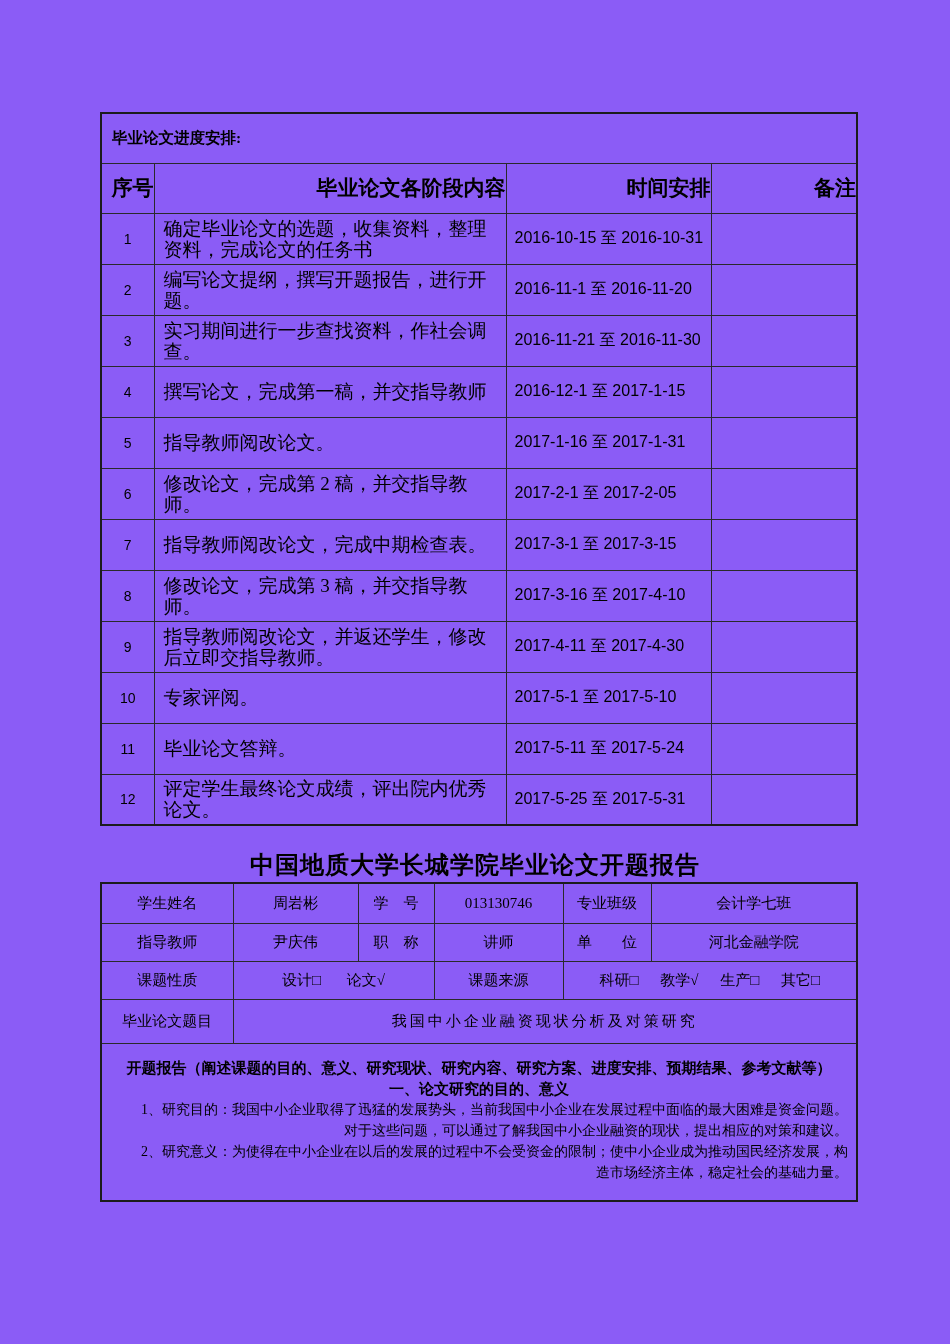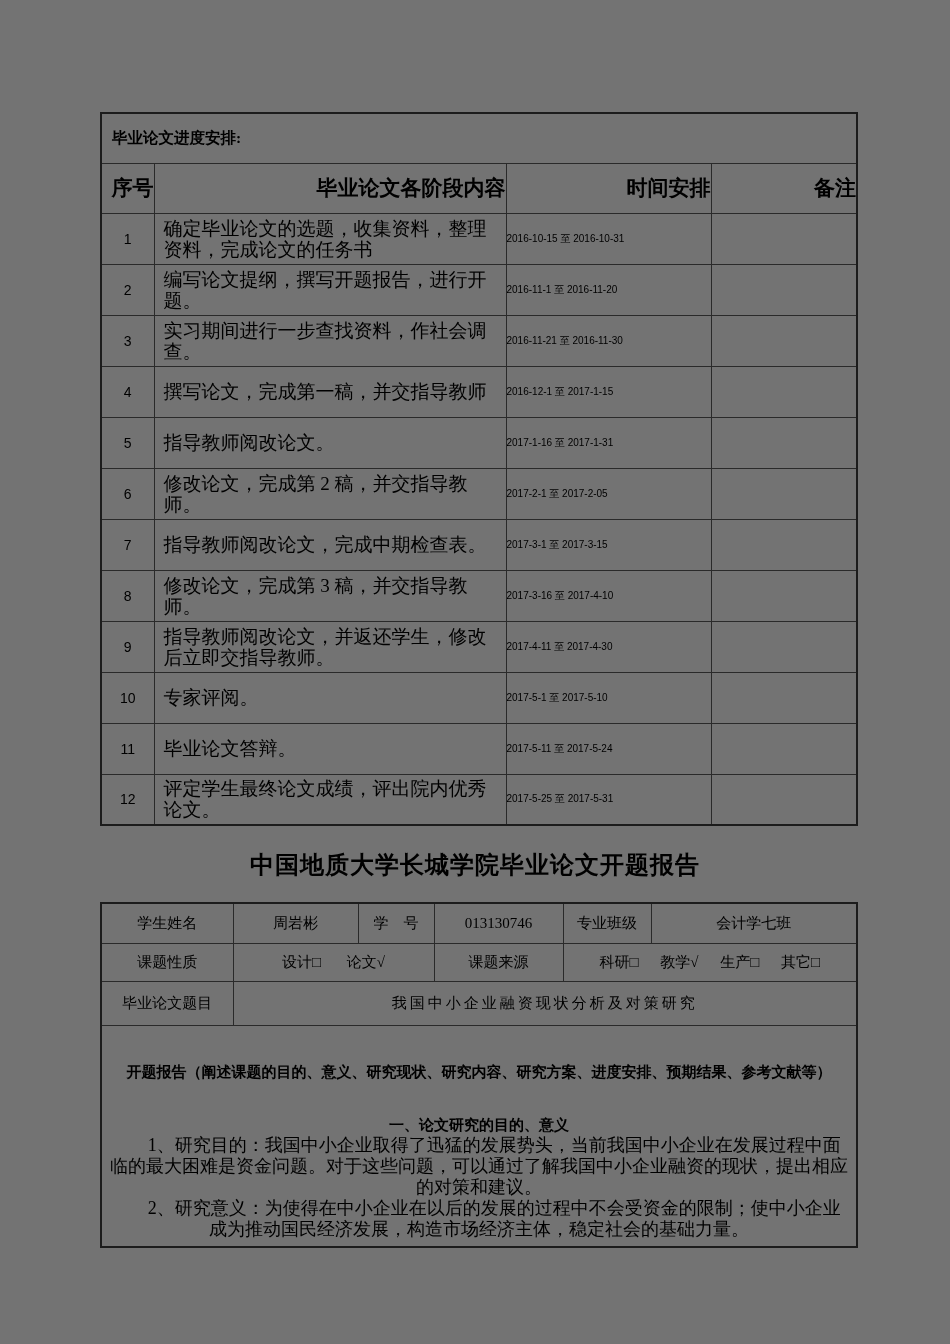--- a/index.html
+++ b/index.html
@@ -1,20 +1,20 @@
 <!DOCTYPE html>
 <html><head>
 <meta charset="utf-8">
 <style>
   * { margin:0; padding:0; box-sizing:border-box; }
   html,body { background:#e8e8e8; }
   .page {
     position:relative;
     width:950px; height:1344px;
-    background:#737373;
+    background:#8b5cf6;
     margin:0 auto;
     font-family:"Liberation Serif", serif;
     color:#000;
     overflow:hidden;
   }
 
   
   table.schedule {
     position:absolute; left:100px; top:112px;
     width:756px;
@@ -45,40 +45,41 @@
     font-family:"Liberation Sans", sans-serif;
     font-size:14px;
   }
   td.c-content {
     padding:2px 9px;
     font-size:19px;
     line-height:21px;
     text-align:left;
   }
   td.c-time {
-    font-family:"Liberation Sans", sans-serif;
-    font-size:10px;
+    padding-left:8px;
+    font-family:"Liberation Sans", sans-serif;
+    font-size:16px;
     text-align:left;
     white-space:nowrap;
   }
 
   
   .report-title {
     position:absolute; top:849px; left:0;
     width:100%;
     text-align:center;
     font-family:"Liberation Sans", sans-serif;
     font-weight:bold;
     font-size:24px;
     letter-spacing:1px;
   }
 
   
   table.info {
-    position:absolute; left:100px; top:902px;
+    position:absolute; left:100px; top:882px;
     width:756px;
     border-collapse:collapse;
     table-layout:fixed;
     border:2px solid #1c1c1c;
   }
   table.info td {
     border:1px solid #2a2a2a;
     vertical-align:middle;
     font-size:15px;
     text-align:center;
@@ -99,26 +100,26 @@
     height:158px;
     vertical-align:top;
     text-align:left;
     padding:3px 8px 6px 8px;
   }
   .rpt-heading, .rpt-sec {
     font-family:"Liberation Sans", sans-serif;
     font-weight:bold;
     font-size:15px;
     line-height:21px;
-    margin-top:32px;
   }
   .rpt-p {
-    font-size:18px;
+    font-size:14px;
     line-height:21px;
     text-indent:1.7em;
+    text-align:right;
   }
 </style>
 </head>
 <body>
 
 <div class="page">
 
   <table class="schedule">
     <colgroup>
       <col style="width:53px">
@@ -224,20 +225,28 @@
     </colgroup>
     <tbody>
         <tr class="info-r1">
       <td>学生姓名</td>
       <td>周岩彬</td>
       <td>学　号</td>
       <td>013130746</td>
       <td>专业班级</td>
       <td>会计学七班</td>
     </tr>
+    <tr class="info-r2">
+      <td>指导教师</td>
+      <td>尹庆伟</td>
+      <td>职　称</td>
+      <td>讲师</td>
+      <td>单　　位</td>
+      <td>河北金融学院</td>
+    </tr>
     <tr class="info-r3">
       <td>课题性质</td>
       <td class="opts" colspan="2">
         <span class="opt">设计□</span>
         <span class="opt">论文√</span>
       </td>
       <td>课题来源</td>
       <td class="opts opts-wide" colspan="2">
         <span class="opt">科研□</span>
         <span class="opt">教学√</span>

